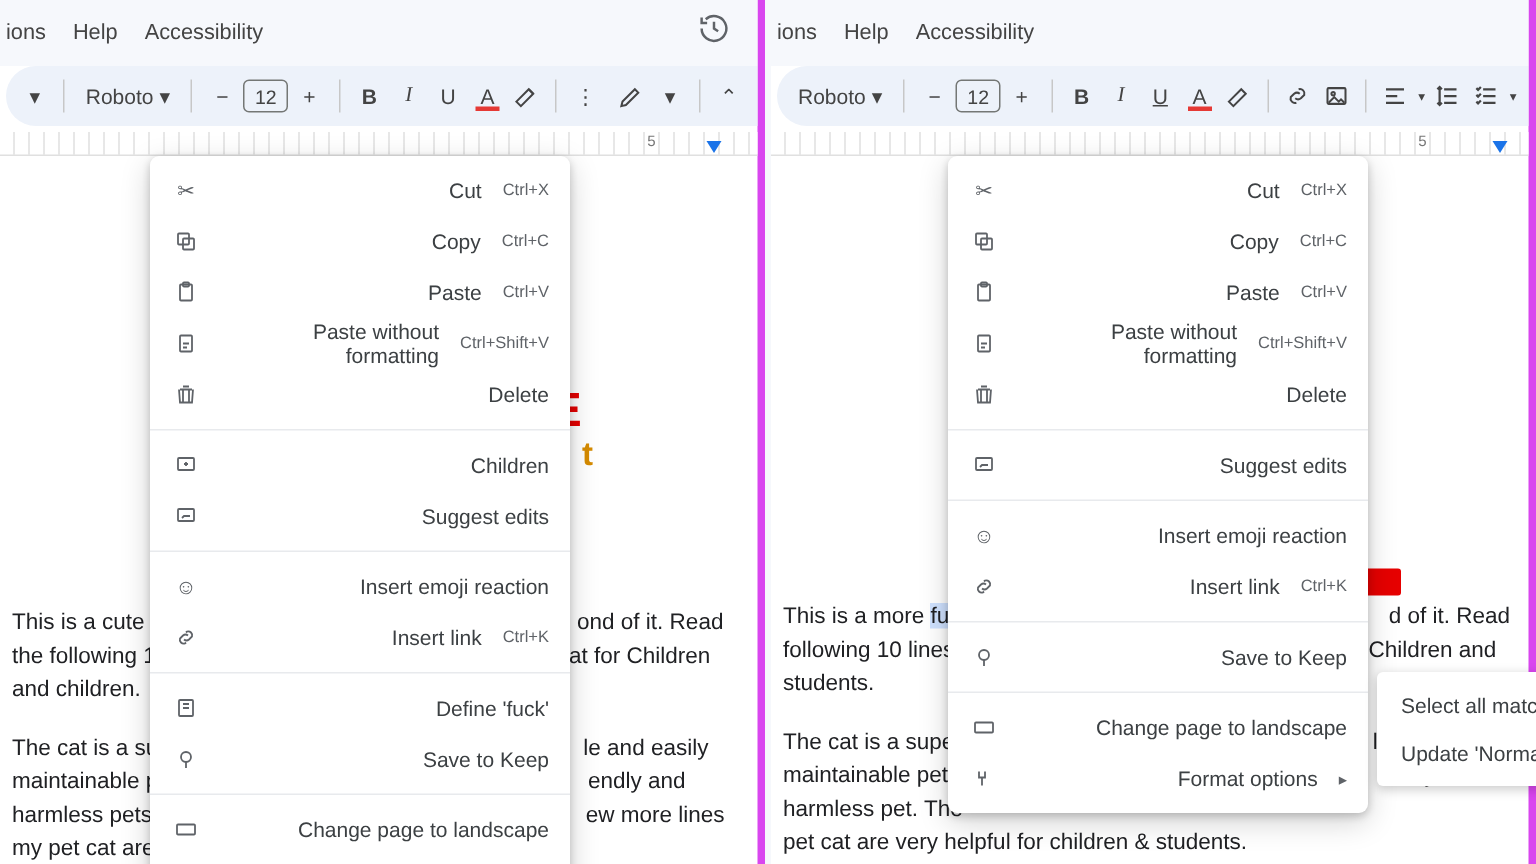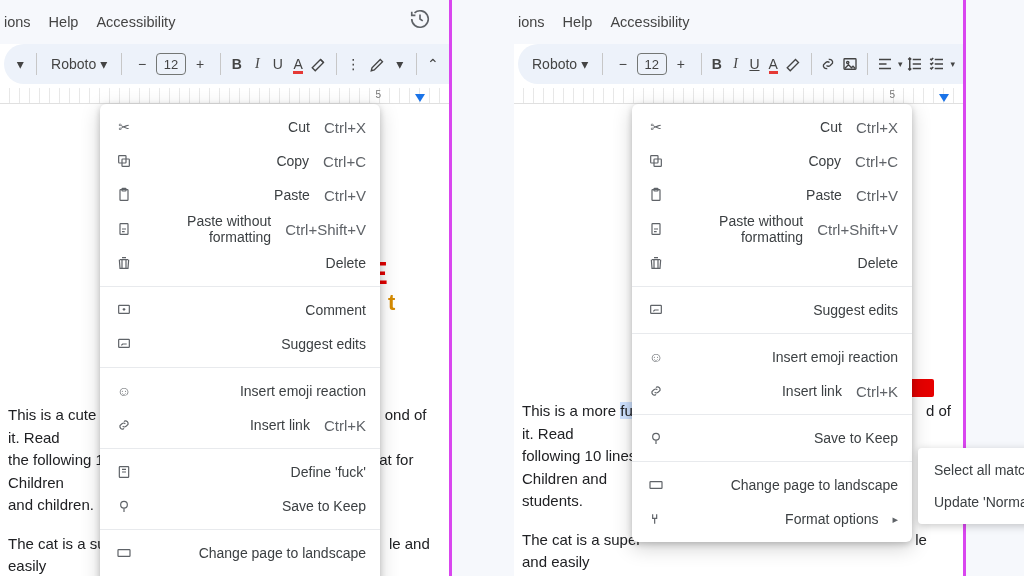--- a/index.html
+++ b/index.html
@@ -9,24 +9,24 @@
     width: 1024px;
     height: 576px;
     overflow: hidden;
     position: relative;
     color: #3c4043;
     font-size: 14px;
   }
   .half {
     position: absolute;
     top: 0;
-    width: 452px;
+    width: 510px;
     height: 576px;
     background: #fff;
-    border-right: 3px solid #d946ef;
+    border-right: 5px solid #d946ef;
   }
   .half.left { left: 0; }
   .half.right { left: 514px; }
   .menubar {
     height: 44px;
     display: flex;
     align-items: center;
     gap: 18px;
     padding: 0 4px;
     color: #444;
@@ -101,21 +101,21 @@
   .ctx-item {
     display: flex;
     align-items: center;
     height: 34px;
     padding: 0 14px;
     gap: 14px;
     cursor: default;
   }
   .ctx-item .ico { width: 20px; display: flex; align-items: center; justify-content: center; color: #5f6368; }
   .ctx-item .lab { flex: 1; text-align: right; }
-  .ctx-item .sc { color: #5f6368; font-size: 15px; }
+  .ctx-item .sc { color: #5f6368; font-size: 11px; }
   .ctx-sep { height: 1px; background: #e8eaed; margin: 6px 0; }
   .ctx-item .arrow { color: #5f6368; font-size: 11px; }
 
   
   .submenu {
     position: absolute;
     background: #fff;
     border-radius: 4px;
     box-shadow: 0 2px 8px rgba(0,0,0,0.22);
     padding: 6px 0;
@@ -273,21 +273,21 @@
         <span class="lab">Delete</span>
       </div>
     <div class="ctx-sep"></div>
     <div class="ctx-item">
         <span class="ico">
           <svg width="16" height="16" viewBox="0 0 24 24" fill="none" stroke="currentColor" stroke-width="1.8">
             <rect x="4" y="5" width="16" height="12" rx="1"></rect>
             <path d="M12 9v4M10 11h4"></path>
           </svg>
         </span>
-        <span class="lab">Comment</span>
+        <span class="lab">Children</span>
       </div>
     <div class="ctx-item">
         <span class="ico">
           <svg width="16" height="16" viewBox="0 0 24 24" fill="none" stroke="currentColor" stroke-width="1.8">
             <rect x="4" y="5" width="16" height="12" rx="1"></rect>
             <path d="M8 14l2-2 6 0"></path>
           </svg>
         </span>
         <span class="lab">Suggest edits</span>
       </div>

